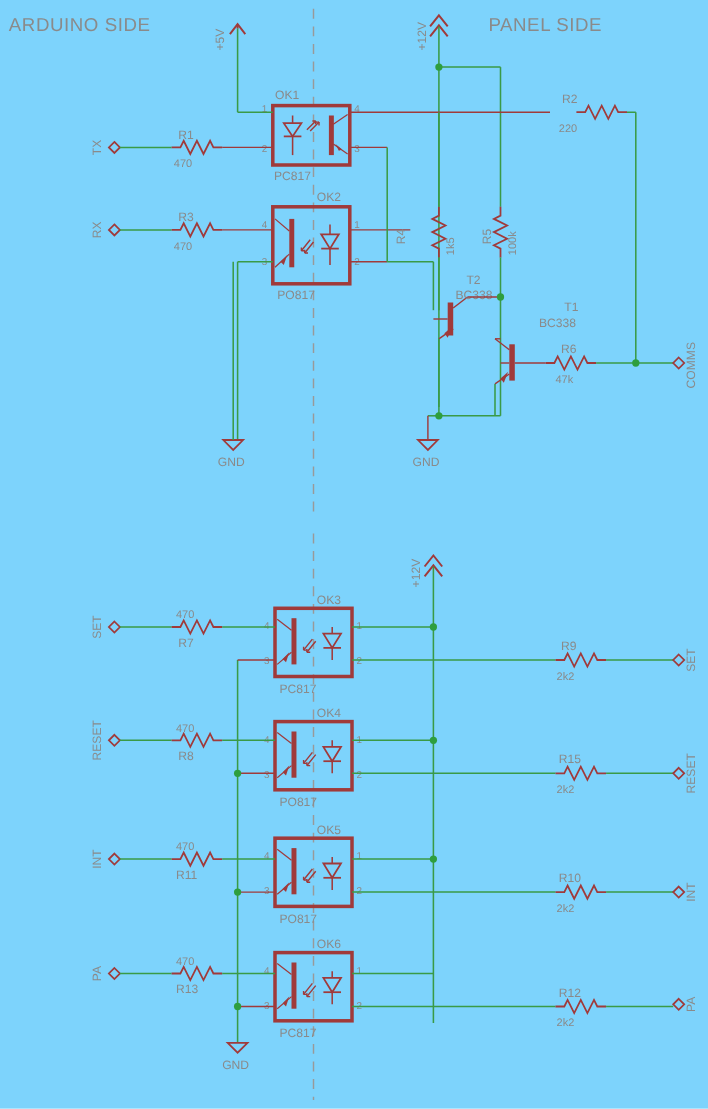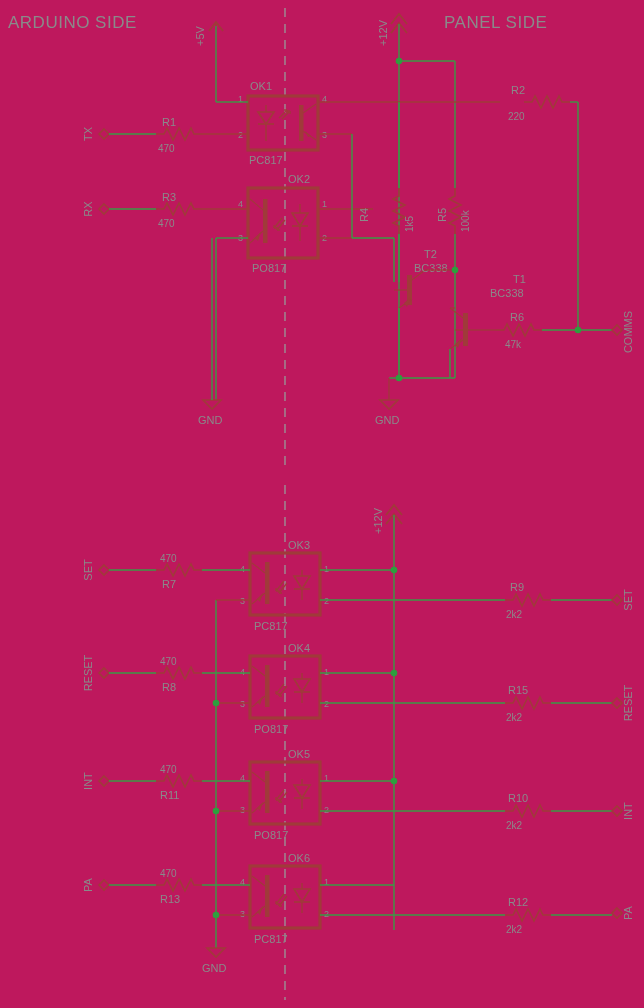--- a/index.html
+++ b/index.html
@@ -1,18 +1,18 @@
 <!DOCTYPE html>
 <html><head>
 <meta charset="utf-8">
 <title>Opto-Isolator Schematic</title>
 <style>
   html,body{margin:0;padding:0;background:#ffffff;}
   body{width:644px;height:1008px;font-family:"Liberation Sans",sans-serif;overflow:hidden;}
-  #sheet{position:relative;width:644px;height:1008px;background:#be185d;}
+  #sheet{position:relative;width:644px;height:1008px;background:#7dd3fc;}
   svg{display:block;}
   text{font-family:"Liberation Sans",sans-serif;fill:#8a8a8a;}
   .hdr{font-size:17px;letter-spacing:.5px;}
   .lbl{font-size:11px;}
   .pin{font-size:9px;}
   .val{font-size:10px;}
 </style>
 </head>
 <body>
 

